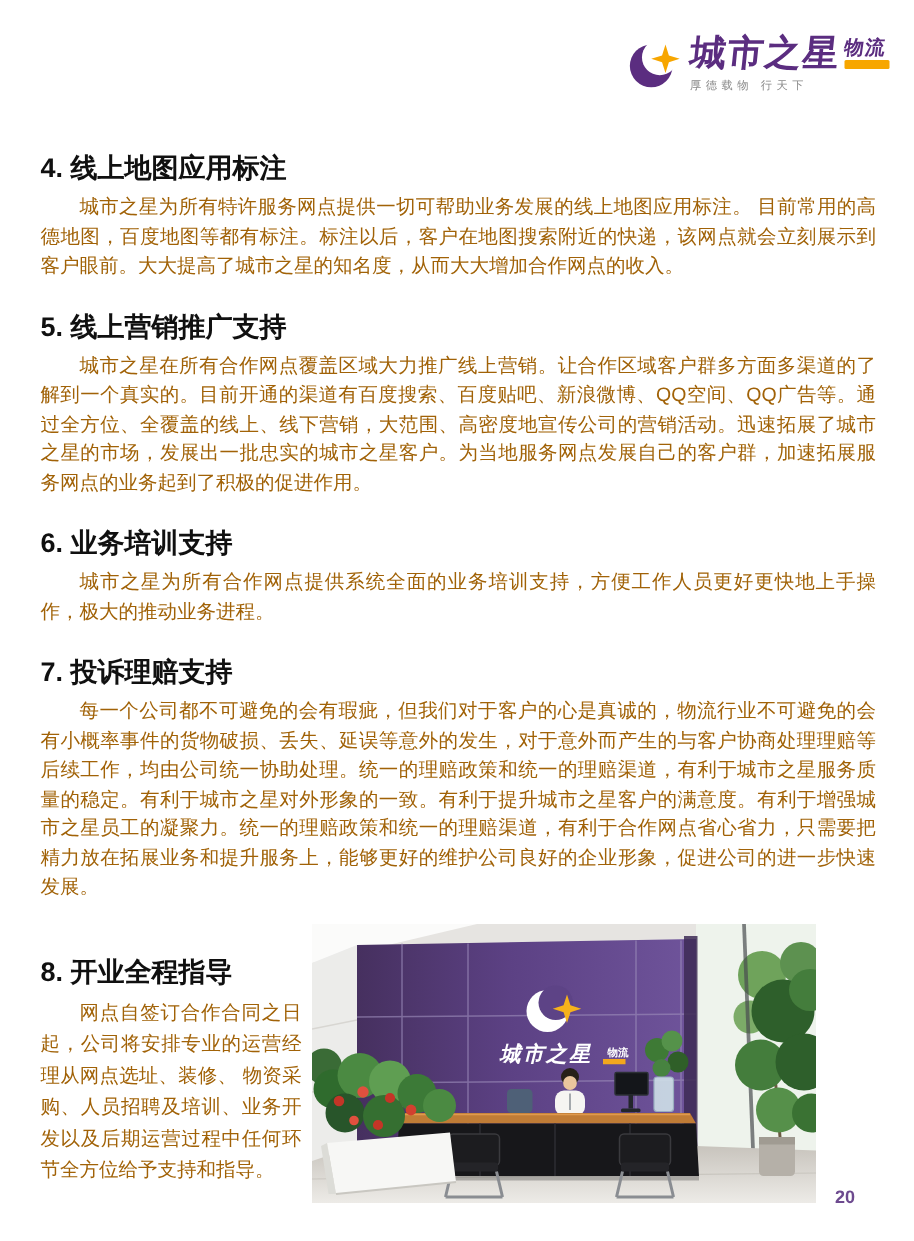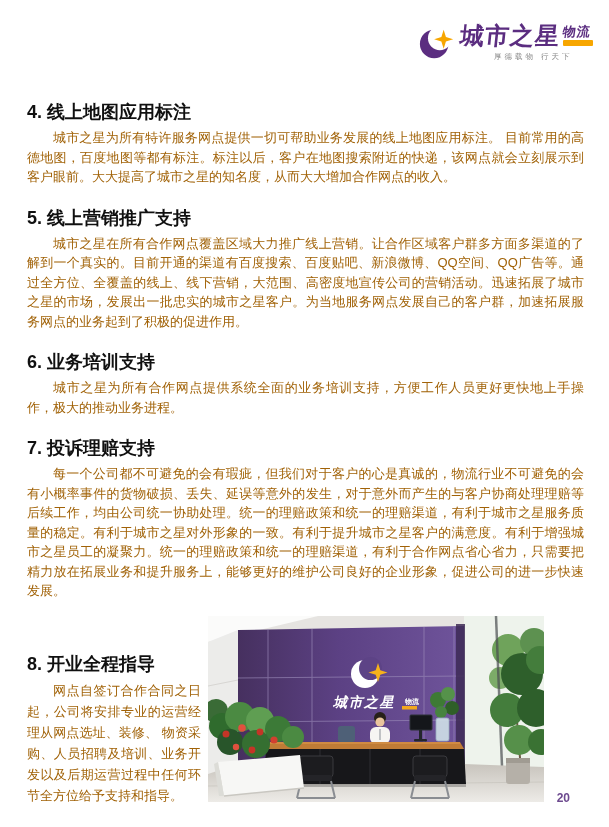--- a/index.html
+++ b/index.html
@@ -45,21 +45,20 @@
   }
   .logo-goldbar {
     margin-top: 2px;
     width: 30px;
     height: 6px;
     background: #f7a600;
     border-radius: 1px;
   }
   .logo-tagline {
     margin-top: 4px;
-    margin-left: 34px;
     color: #8a8a8a;
     font-size: 7.5px;
     letter-spacing: 3px;
   }
   
   .content {
     padding: 38px 25px 0 27px;
   }
   .section { margin-bottom: 19px; }
   .section-title {
@@ -69,21 +68,21 @@
     margin-bottom: 4px;
   }
   .section-body {
     font-size: 13px;
     color: #a16207;
     line-height: 19.5px;
     text-align: justify;
     text-indent: 2em;
   }
   
-  .section-8 { display: flex; align-items: flex-end; margin-bottom: 0; }
+  .section-8 { display: flex; align-items: center; margin-bottom: 0; }
   .s8-textcol { width: 174px; flex: 0 0 auto; margin-right: 7px; }
   .s8-textcol .section-body { line-height: 21px; }
   .photo-wrap { flex: 0 0 auto; margin-top: -4px; }
   
   .page-number {
     position: absolute;
     right: 39px;
     bottom: 22px;
     color: #6d4a8f;
     font-size: 12px;

